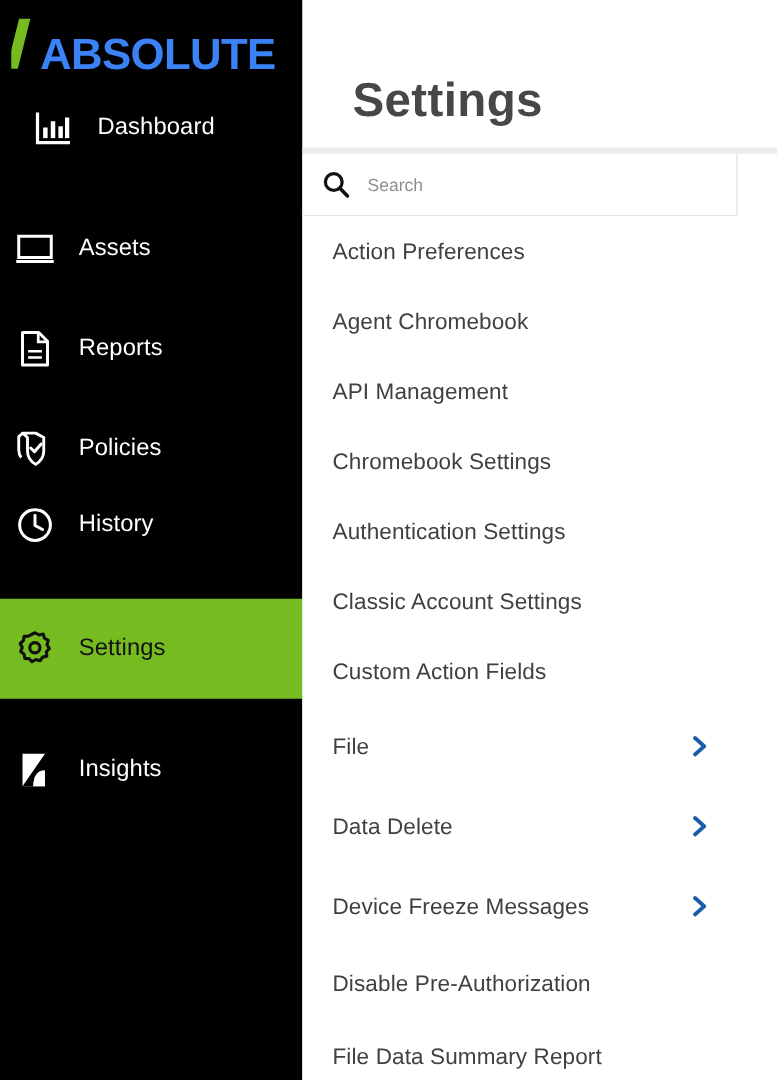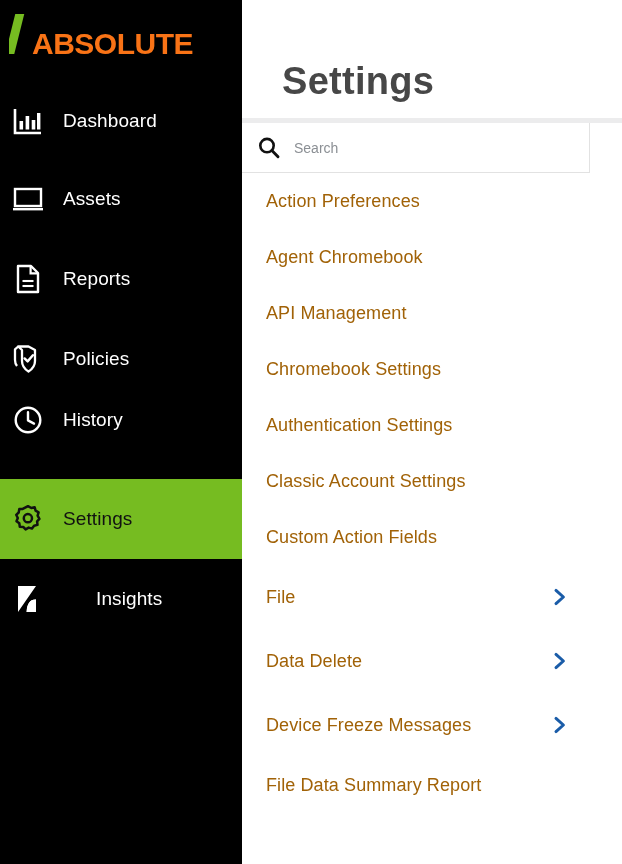--- a/index.html
+++ b/index.html
@@ -33,22 +33,22 @@
   }
   .logo-slash::before {
     content: "";
     position: absolute;
     left: 1px; top: -3px;
     width: 9px; height: 48px;
     background: #76bc21;
     transform: skewX(-14deg);
   }
   .logo-word {
-    color: #f97316;
-    font-size: 30px;
+    color: #3b82f6;
+    font-size: 35px;
     font-weight: bold;
     letter-spacing: -0.5px;
     line-height: 40px;
     font-family: "Liberation Sans", sans-serif;
   }
 
   .nav-item {
     position: absolute;
     left: 0; width: 242px; height: 80px;
     display: flex; align-items: center;
@@ -125,21 +125,21 @@
   }
   .list-row {
     position: relative;
     width: 348px; height: 56px;
     display: flex; align-items: center;
     cursor: pointer;
   }
   .row-label {
     margin-left: 24px;
     font-size: 18px;
-    color: #a16207;
+    color: #404040;
     letter-spacing: 0.1px;
     white-space: nowrap;
   }
   .row-chevron {
     position: absolute;
     right: 22px; top: 50%;
     transform: translateY(-50%);
     width: 16px; height: 18px;
     display: flex; align-items: center; justify-content: center;
   }
@@ -152,21 +152,21 @@
 
   <nav id="sidebar">
 
     <div id="brand">
       <div class="brand-mark">
         <span class="logo-slash"></span>
         <span class="logo-word">ABSOLUTE</span>
       </div>
     </div>
 
-    <div class="nav-item" style="top:81px;">
+    <div class="nav-item" style="top:62px;padding-left:15px;">
       <span class="nav-icon">
         <svg width="30" height="28" viewBox="0 0 30 28">
           <path d="M2 2 L2 26 L28 26" fill="none" stroke="#ffffff" stroke-width="2.6"></path>
           <rect x="6.5" y="14" width="3.6" height="8.5" fill="#ffffff"></rect>
           <rect x="12.6" y="9" width="3.6" height="13.5" fill="#ffffff"></rect>
           <rect x="18.7" y="13" width="3.6" height="9.5" fill="#ffffff"></rect>
           <rect x="24.0" y="6" width="3.4" height="16.5" fill="#ffffff"></rect>
         </svg>
       </span>
       <span class="nav-label">Dashboard</span>
@@ -222,21 +222,21 @@
                    L19.3 5.0 L22.6 4.2 L23.6 7.6 L26.6 9.3 L25.6 12.7 L27.4 15.9
                    L25.1 18.4 L25.5 21.9 L22.1 22.7 L20.0 25.6 L16.7 24.6 L13.6 26.4
                    L11.2 23.9 L7.8 23.7 L7.3 20.3 L4.5 18.2 L5.8 15.0 L4.2 11.8
                    L6.7 9.5 L7.3 6.1 L10.7 5.9 Z" fill="none" stroke="#111111" stroke-width="2.5" stroke-linejoin="round"></path>
           <circle cx="15.9" cy="15.2" r="4.1" fill="none" stroke="#111111" stroke-width="2.5"></circle>
         </svg>
       </span>
       <span class="nav-label">Settings</span>
     </div>
 
-    <div class="nav-item" style="top:559px;gap:33px;">
+    <div class="nav-item" style="top:576px;">
       <span class="nav-icon">
         <svg width="28" height="30" viewBox="0 0 28 30">
           <path d="M4 2 L22 2 L22 28 L4 28 Z" fill="#ffffff"></path>
           <path d="M22 2 L22 15.5 Q13.2 15.0 12.6 28 L4 28 Z" fill="#000000"></path>
           <path d="M12.6 28 Q13.2 15.0 22 15.5 L22 28 Z" fill="#ffffff"></path>
         </svg>
       </span>
       <span class="nav-label">Insights</span>
     </div>
 
@@ -307,20 +307,23 @@
 
       <div class="list-row" style="height:64px;align-items:center;">
         <span class="row-label">Device Freeze Messages</span>
         <span class="row-chevron">
           <svg width="14" height="18" viewBox="0 0 14 18">
             <path d="M3 2.4 L10.4 9 L3 15.6" fill="none" stroke="#1a5ca8" stroke-width="3" stroke-linecap="round" stroke-linejoin="round"></path>
           </svg>
         </span>
       </div>
 
+      <div class="list-row" style="height:60px;">
+        <span class="row-label">Disable Pre-Authorization</span>
+      </div>
 
       <div class="list-row" style="height:56px;">
         <span class="row-label">File Data Summary Report</span>
       </div>
 
     </div>
 
   </section>
 
 </div>

